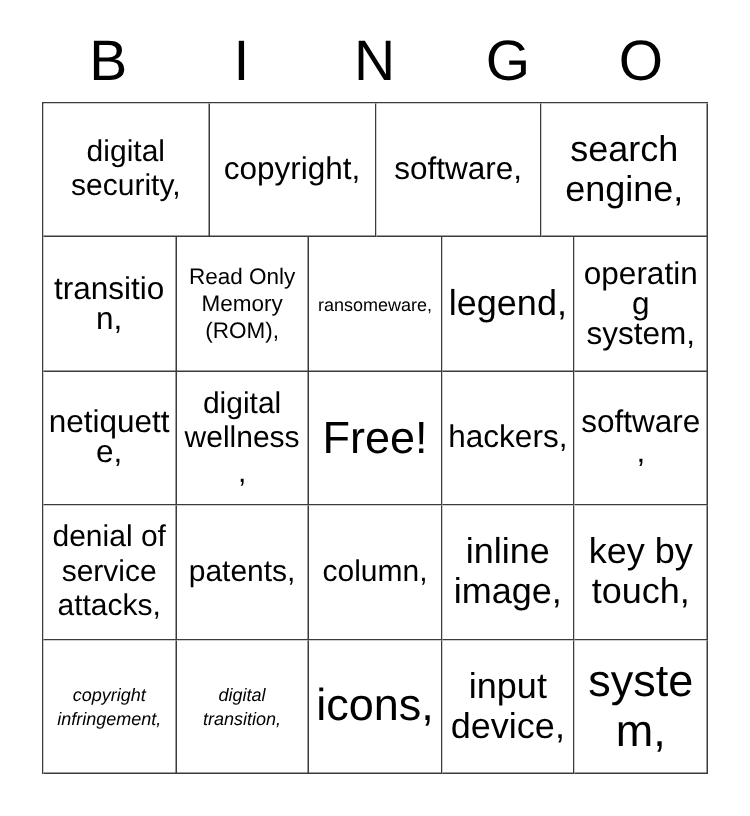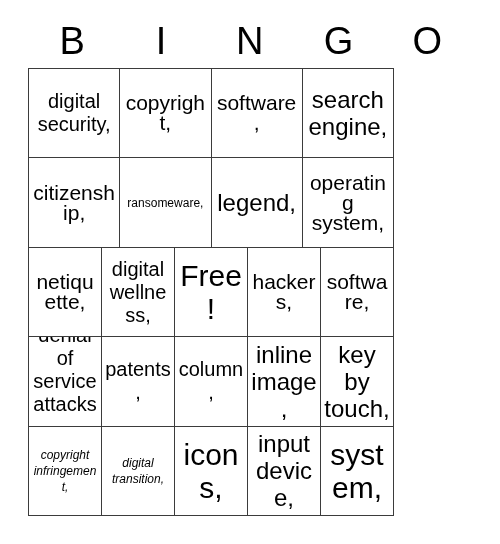--- a/index.html
+++ b/index.html
@@ -30,21 +30,21 @@
   .header-cell {
     flex: 1 1 0;
     text-align: center;
     font-size: 38px;
     line-height: 40px;
     font-weight: 400;
     color: #000000;
     letter-spacing: 0.5px;
   }
   #grid {
-    width: 366px;
+    width: 444px;
     height: 448px;
     border-top: 1.5px solid #3b3b3b;
     border-left: 1.5px solid #3b3b3b;
     box-sizing: border-box;
     display: flex;
     flex-direction: column;
   }
   .grid-row {
     display: flex;
     flex: 1 1 0;
@@ -104,21 +104,24 @@
       <div class="cell fs-m">
           <span class="cell-text">software,</span>
         </div>
       <div class="cell fs-xl">
           <span class="cell-text">search engine,</span>
         </div>
     </div>
 
     <div class="grid-row">
       <div class="cell fs-m">
-          <span class="cell-text">citizenship,</span>
+          <span class="cell-text">transition,</span>
+        </div>
+      <div class="cell fs-s">
+          <span class="cell-text">Read Only Memory (ROM),</span>
         </div>
       <div class="cell fs-xxs">
           <span class="cell-text">ransomeware,</span>
         </div>
       <div class="cell fs-xl">
           <span class="cell-text">legend,</span>
         </div>
       <div class="cell fs-m">
           <span class="cell-text">operating system,</span>
         </div>

